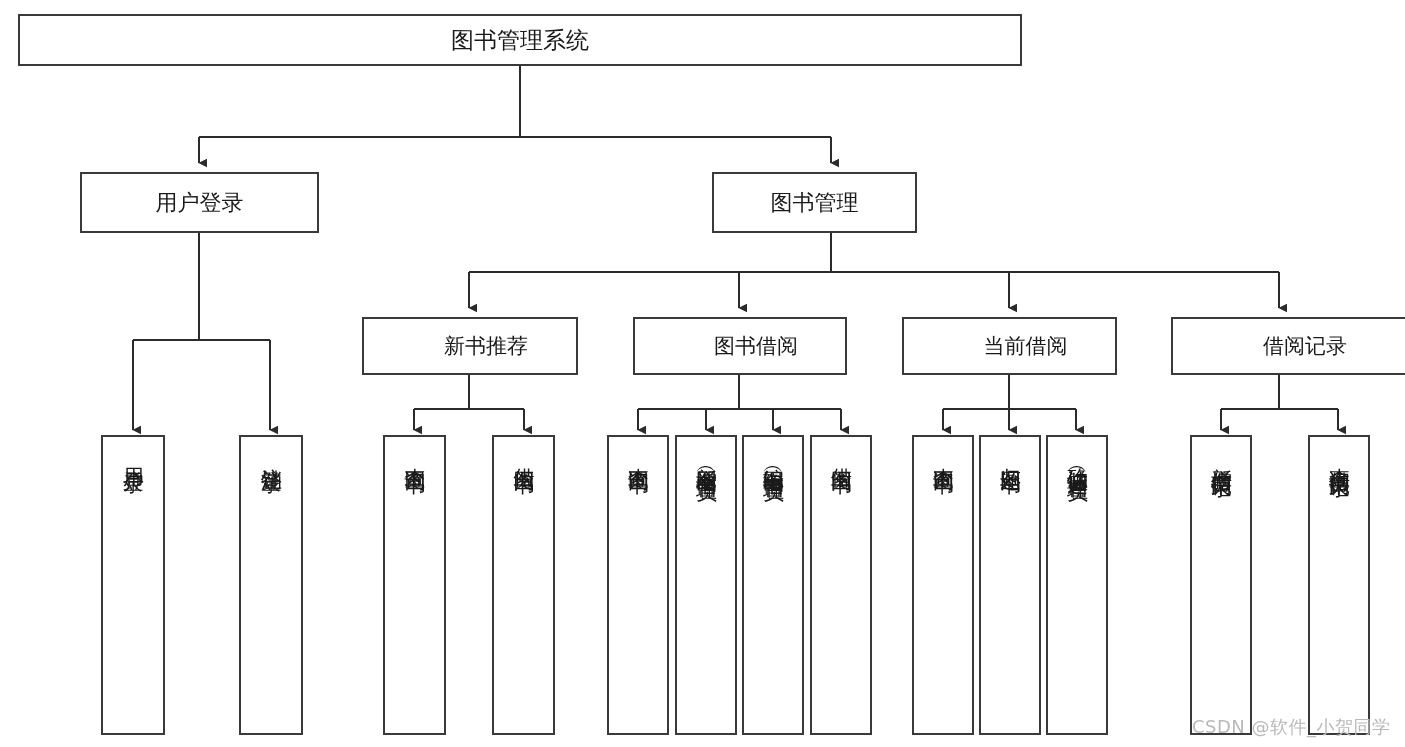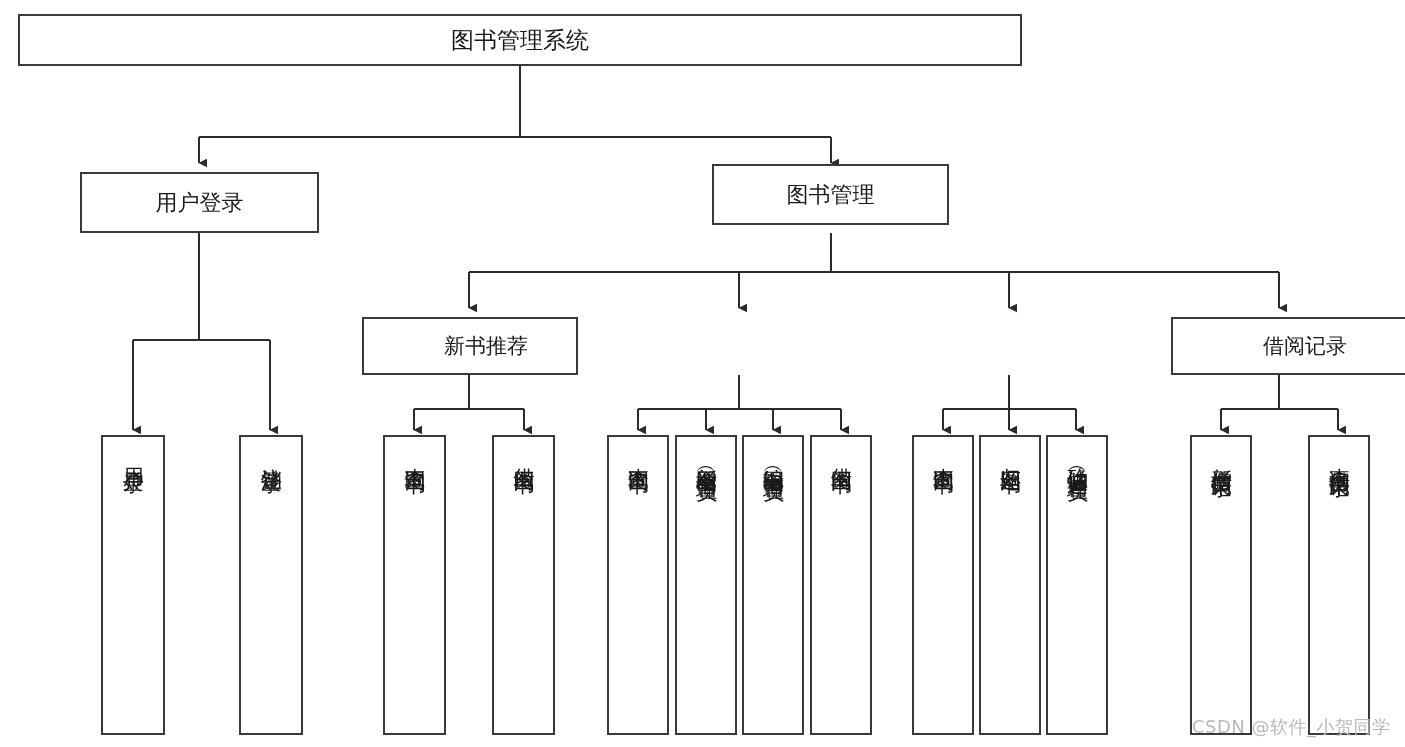--- a/index.html
+++ b/index.html
@@ -122,26 +122,32 @@
     </g>
   </svg>
 
   <div class="node root" style="left:18px; top:14px; width:1004px; height:52px;">
     <span class="label">图书管理系统</span>
   </div>
 
   <div class="node level1" style="left:80px; top:172px; width:239px; height:61px;">
     <span class="label">用户登录</span>
   </div>
-  <div class="node level1" style="left:712px; top:164px; width:237px; height:61px;">
+  <div class="node level1" style="left:712px; top:172px; width:205px; height:61px;">
     <span class="label">图书管理</span>
   </div>
 
   <div class="node level2" style="left:362px; top:317px; width:216px; height:58px;">
     <span class="label">新书推荐</span>
+  </div>
+  <div class="node level2" style="left:633px; top:317px; width:214px; height:58px;">
+    <span class="label">图书借阅</span>
+  </div>
+  <div class="node level2" style="left:902px; top:317px; width:215px; height:58px;">
+    <span class="label">当前借阅</span>
   </div>
   <div class="node level2" style="left:1171px; top:317px; width:236px; height:58px;">
     <span class="label">借阅记录</span>
   </div>
 
   <div class="node leaf" style="left:101px; top:435px; width:64px; height:300px;">
     <span class="label">用户登录</span>
   </div>
   <div class="node leaf" style="left:239px; top:435px; width:64px; height:300px;">
     <span class="label">注销登录</span>

